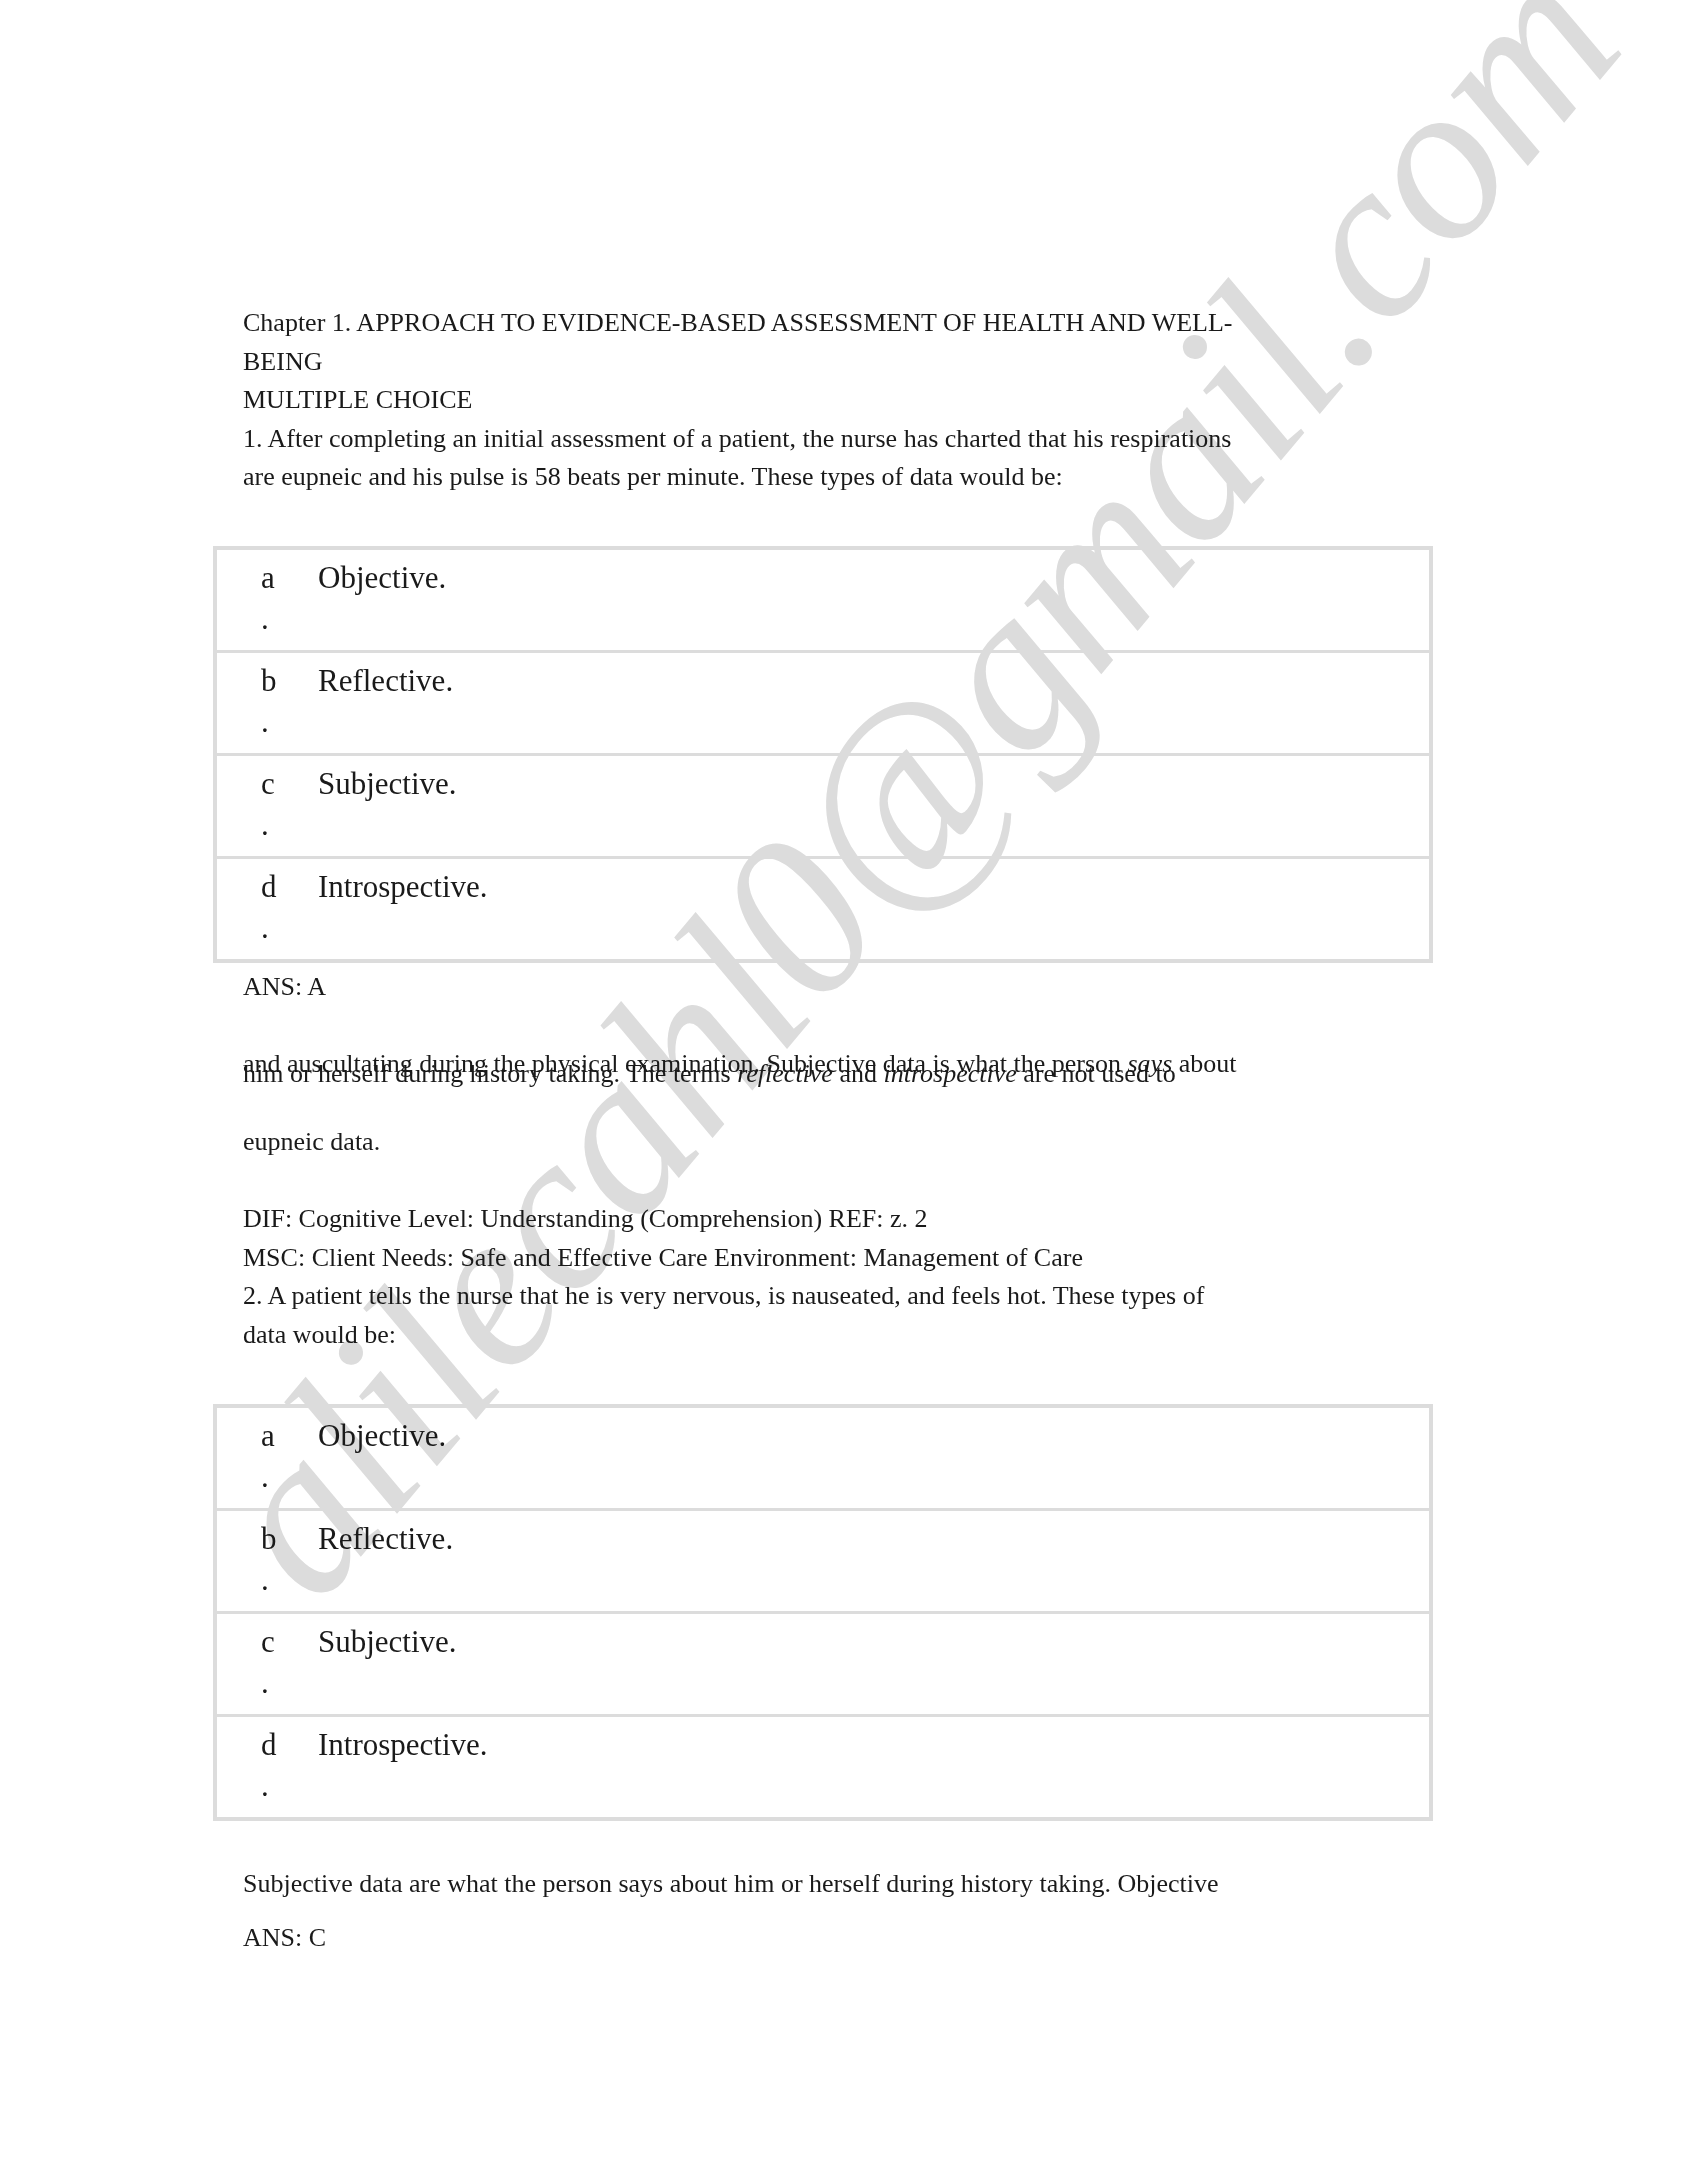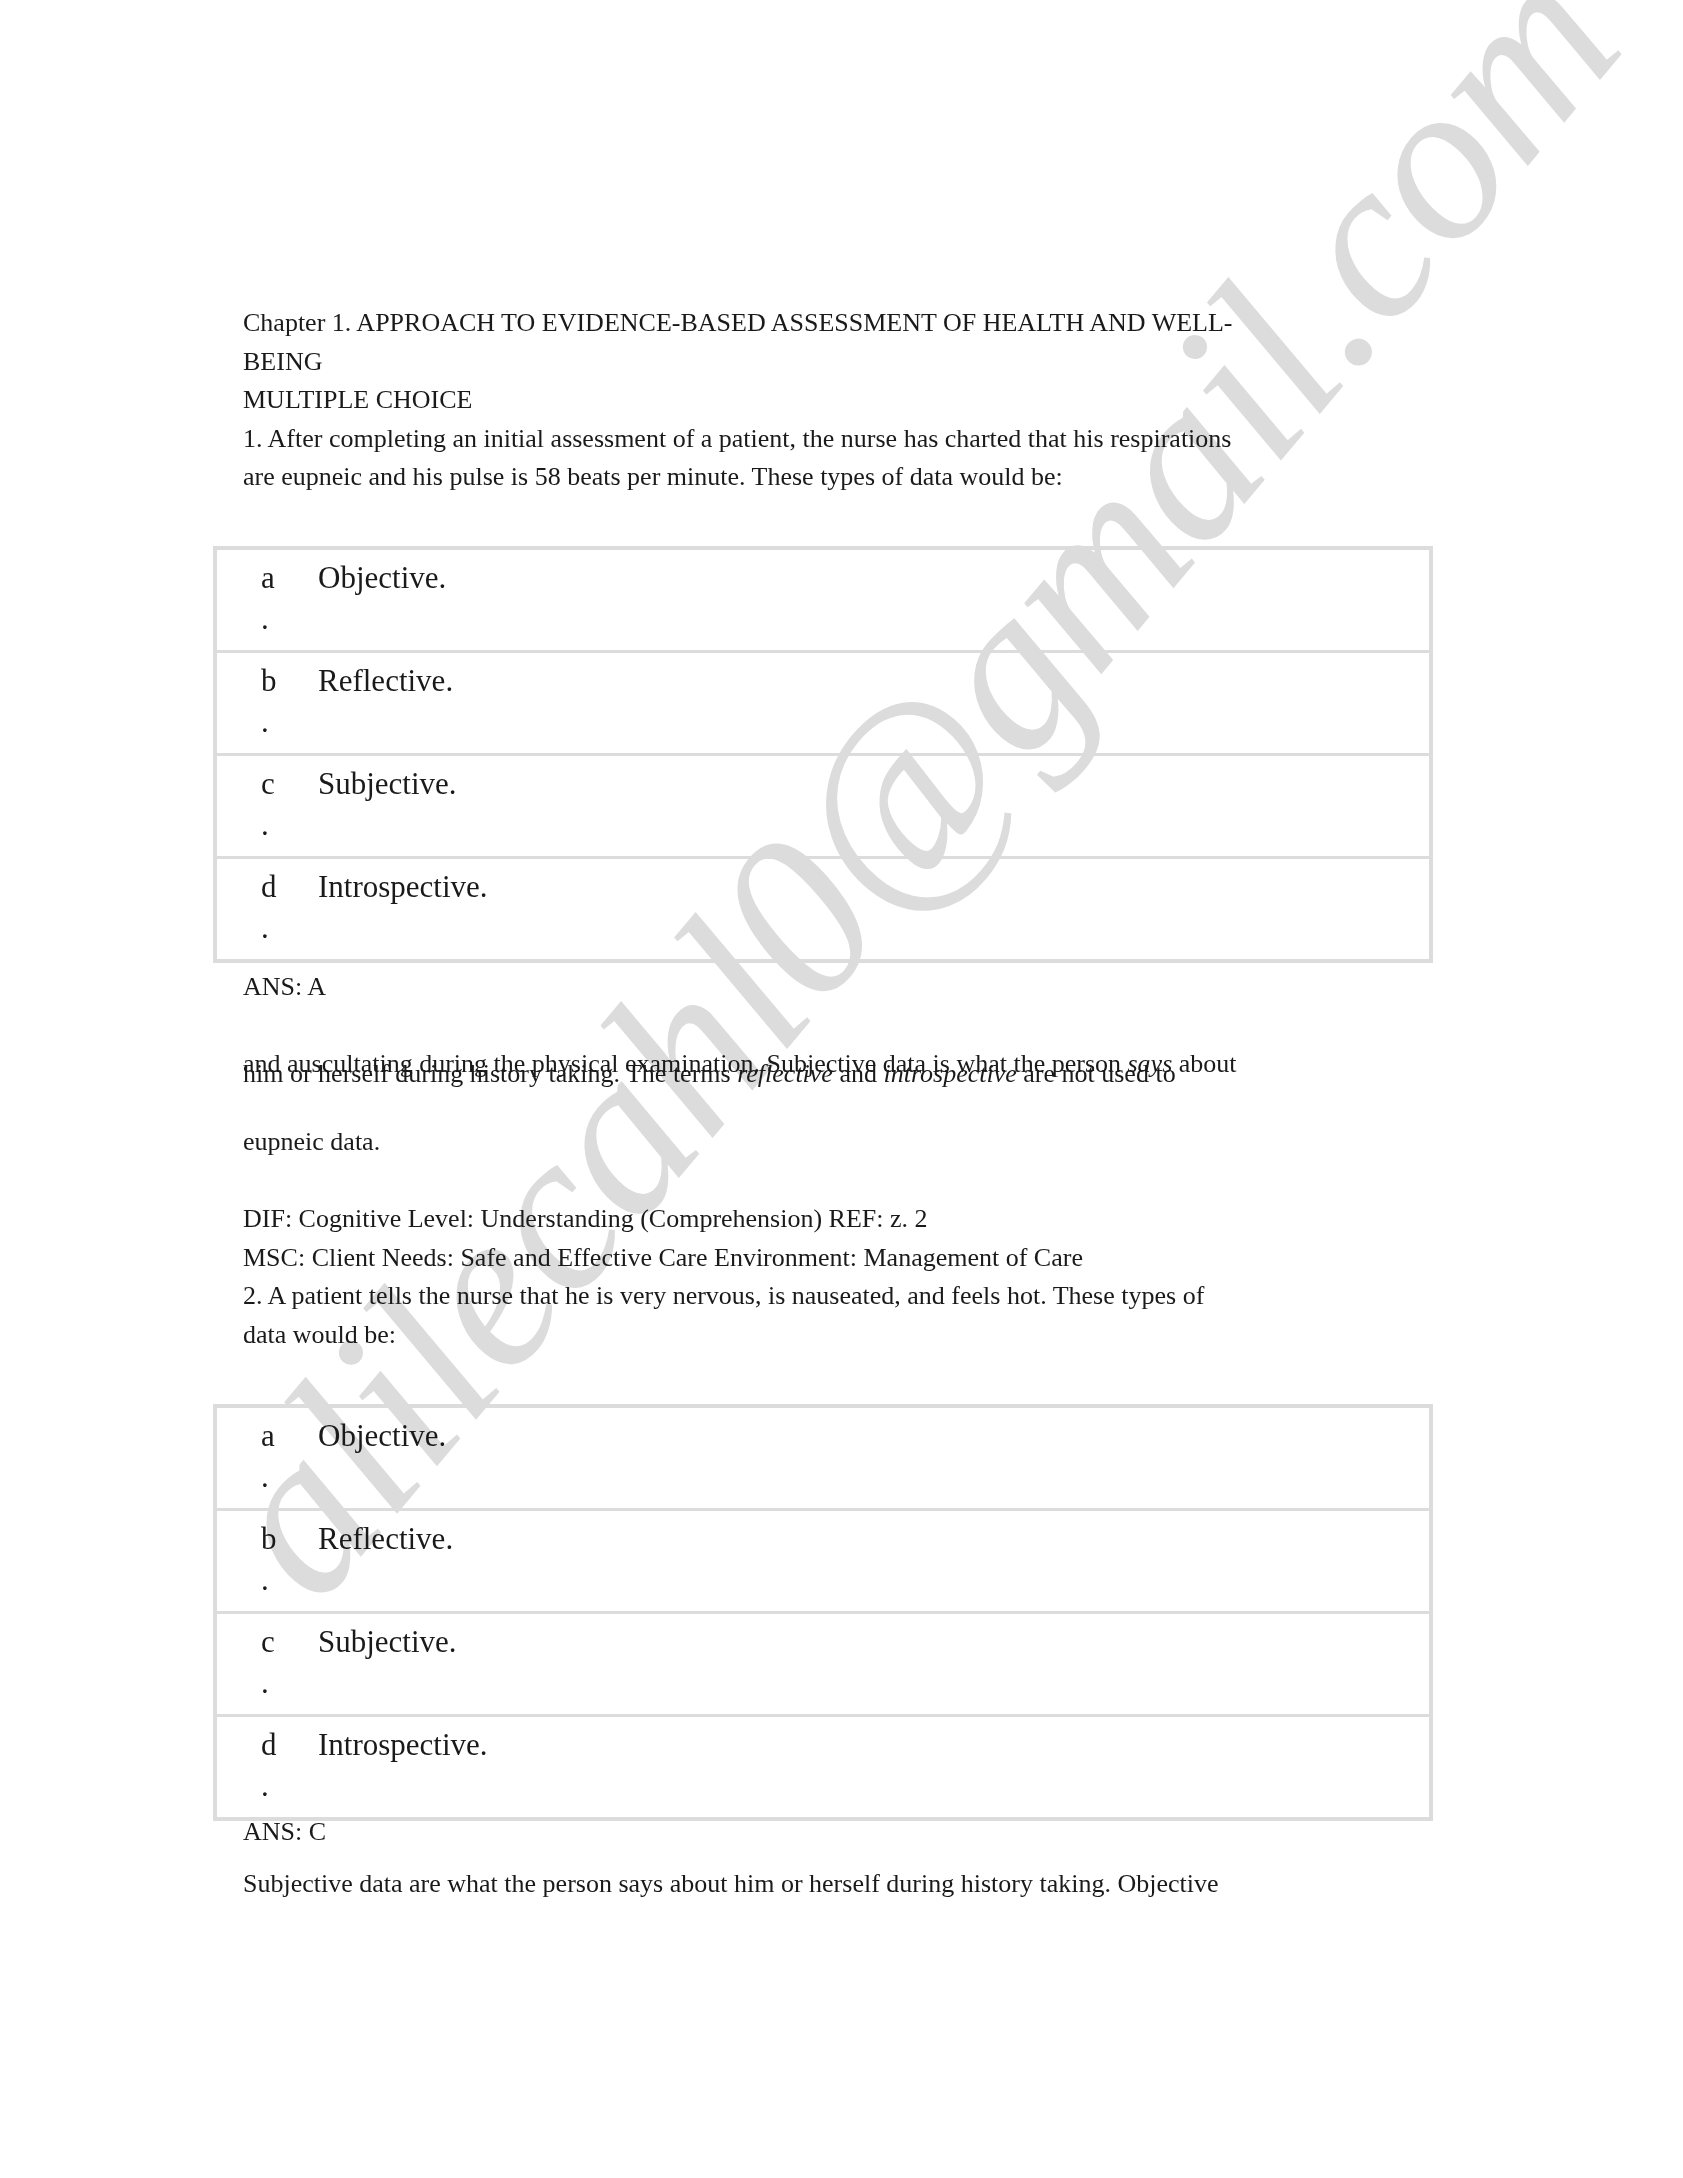--- a/index.html
+++ b/index.html
@@ -110,17 +110,17 @@
     <tr>
       <td class="letter">
             <span class="ltr">d</span>
             <span class="dot">.</span>
           </td>
       <td class="text">Introspective.</td>
     </tr>
   </tbody>
     </table>
 
-  <div class="line" style="top:1812px">ANS: C</div>
+  <div class="line" style="top:1918px">ANS: C</div>
   <div class="line" style="top:1864px">Subjective data are what the person says about him or herself during history taking. Objective</div>
 
 </div>
 
 
 </body></html>

